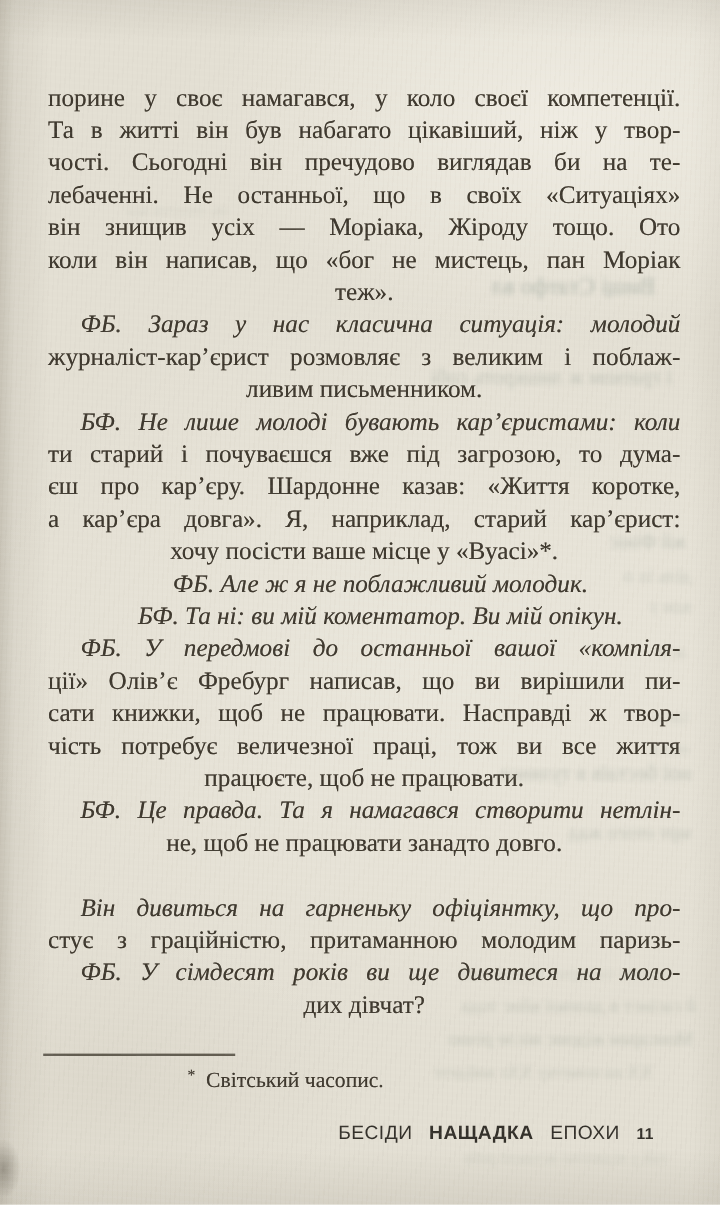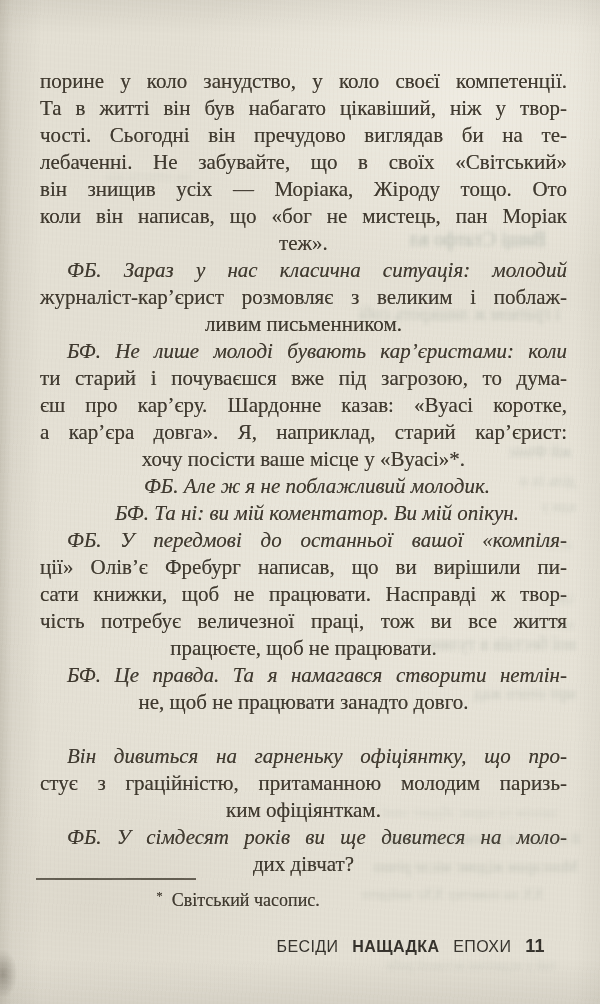--- a/index.html
+++ b/index.html
@@ -61,55 +61,54 @@
   }
   .footer{
     position:absolute;top:936px;right:55px;
     font-family:"Liberation Sans","DejaVu Sans",sans-serif;
     font-size:16px;letter-spacing:.4px;color:#33302a;
     white-space:nowrap;
   }
   .footer .seg{margin-left:9px;font-weight:400;}
   .footer .seg:first-child{margin-left:13px;}
   .footer .bold{font-weight:700;}
-  .footer .pagenum{font-weight:700;font-size:18px;}
+  .footer .pagenum{font-weight:700;font-size:13px;}
 </style>
 </head>
 <body>
 
 <div class="page">
 
   <div class="body-text">
-    <div class="ln j">порине у коло занудство, у коло своєї компетенції.</div>
+    <div class="ln j">порине у своє намагався, у коло своєї компетенції.</div>
     <div class="ln j">Та в житті він був набагато цікавіший, ніж у твор-</div>
     <div class="ln j">чості. Сьогодні він пречудово виглядав би на те-</div>
-    <div class="ln j">лебаченні. Не забувайте, що в своїх «Світський»</div>
+    <div class="ln j">лебаченні. Не останньої, що в своїх «Ситуаціях»</div>
     <div class="ln j">він знищив усіх — Моріака, Жіроду тощо. Ото</div>
     <div class="ln j">коли він написав, що «бог не мистець, пан Моріак</div>
     <div class="ln last">теж».</div>
     <div class="ln j ind">ФБ. Зараз у нас класична ситуація: молодий</div>
     <div class="ln j">журналіст-кар’єрист розмовляє з великим і поблаж-</div>
     <div class="ln last">ливим письменником.</div>
     <div class="ln j ind">БФ. Не лише молоді бувають кар’єристами: коли</div>
     <div class="ln j">ти старий і почуваєшся вже під загрозою, то дума-</div>
-    <div class="ln j">єш про кар’єру. Шардонне казав: «Вуасі коротке,</div>
+    <div class="ln j">єш про кар’єру. Шардонне казав: «Життя коротке,</div>
     <div class="ln j">а кар’єра довга». Я, наприклад, старий кар’єрист:</div>
     <div class="ln last">хочу посісти ваше місце у «Вуасі»*.</div>
     <div class="ln last ind">ФБ. Але ж я не поблажливий молодик.</div>
     <div class="ln last ind">БФ. Та ні: ви мій коментатор. Ви мій опікун.</div>
     <div class="ln j ind">ФБ. У передмові до останньої вашої «компіля-</div>
     <div class="ln j">ції» Олів’є Фребург написав, що ви вирішили пи-</div>
     <div class="ln j">сати книжки, щоб не працювати. Насправді ж твор-</div>
     <div class="ln j">чість потребує величезної праці, тож ви все життя</div>
     <div class="ln last">працюєте, щоб не працювати.</div>
     <div class="ln j ind">БФ. Це правда. Та я намагався створити нетлін-</div>
     <div class="ln last">не, щоб не працювати занадто довго.</div>
     <div class="ln j ind gap">Він дивиться на гарненьку офіціянтку, що про-</div>
     <div class="ln j">стує з граційністю, притаманною молодим паризь-</div>
-    <div class="ln last">ким офіціянткам.</div>
     <div class="ln j ind">ФБ. У сімдесят років ви ще дивитеся на моло-</div>
     <div class="ln last">дих дівчат?</div>
   </div>
 
   <div class="ghost" style="left:332px;top:228px;width:214px;font-size:20px;opacity:.42">Вищі Статфо вл</div>
   <div class="ghost" style="left:268px;top:304px;width:292px;font-size:18px;opacity:.30">і гратком ж лишкроть собі</div>
   <div class="ghost" style="left:40px;top:168px;width:150px;font-size:15px;opacity:.13">нь отпутн віа</div>
   <div class="ghost" style="left:468px;top:442px;width:104px;font-size:17px;opacity:.30">жй Фініс</div>
   <div class="ghost" style="left:496px;top:472px;width:80px;font-size:16px;opacity:.26">діль іх о</div>
   <div class="ghost" style="left:518px;top:498px;width:58px;font-size:15px;opacity:.24">вдм у</div>

